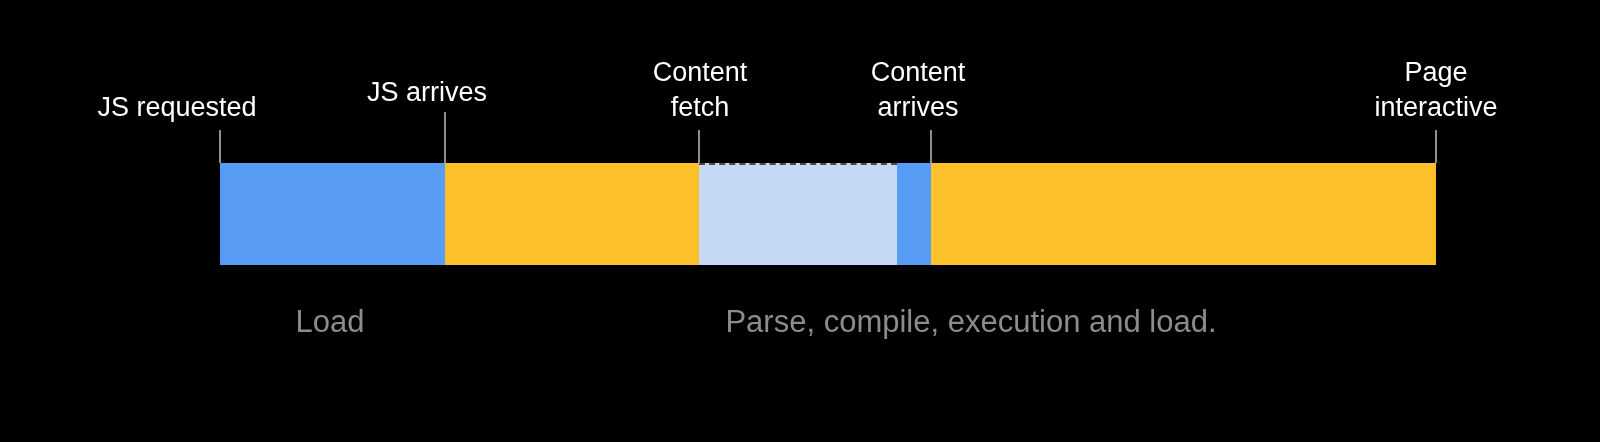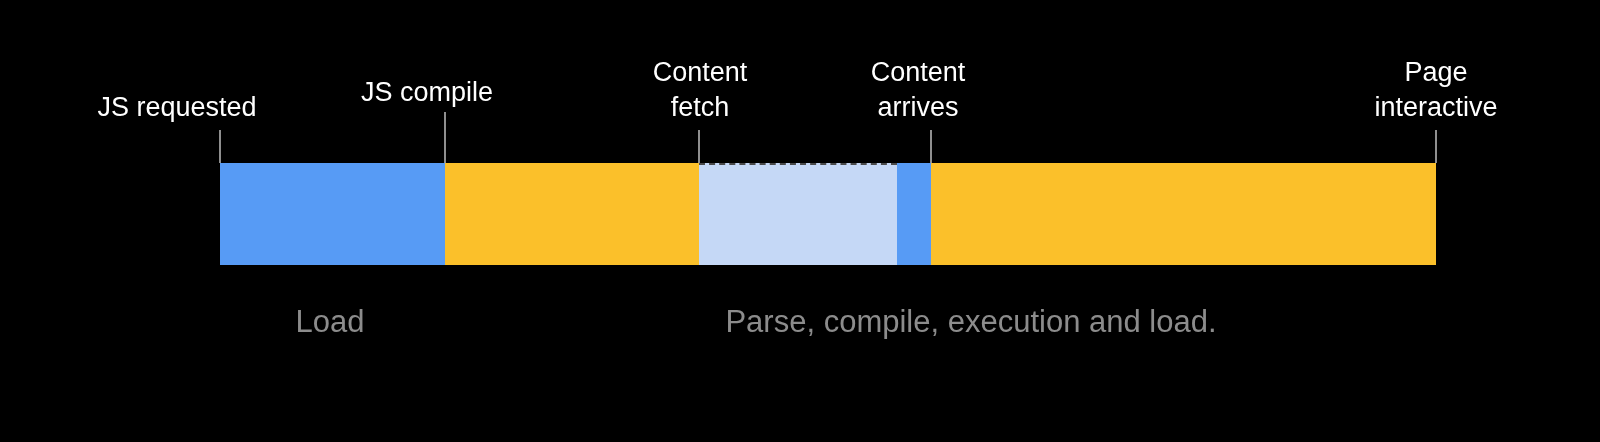--- a/index.html
+++ b/index.html
@@ -43,21 +43,21 @@
   }
   #p-load{left:330px;top:301px;}
   #p-parse{left:971px;top:301px;}
 </style>
 </head>
 <body>
 
 <div class="stage">
 
   <div class="milestone" id="m-js-requested">JS requested</div>
-  <div class="milestone" id="m-js-arrives">JS compile</div>
+  <div class="milestone" id="m-js-arrives">JS arrives</div>
   <div class="milestone" id="m-content-fetch">Content
 fetch</div>
   <div class="milestone" id="m-content-arrives">Content
 arrives</div>
   <div class="milestone" id="m-page-interactive">Page
 interactive</div>
 
   <div class="tick" id="t-js-requested" style="background: rgb(143, 143, 143);"></div>
   <div class="tick" id="t-js-arrives" style="background: rgb(143, 143, 143);"></div>
   <div class="tick" id="t-content-fetch" style="background: rgb(143, 143, 143);"></div>

